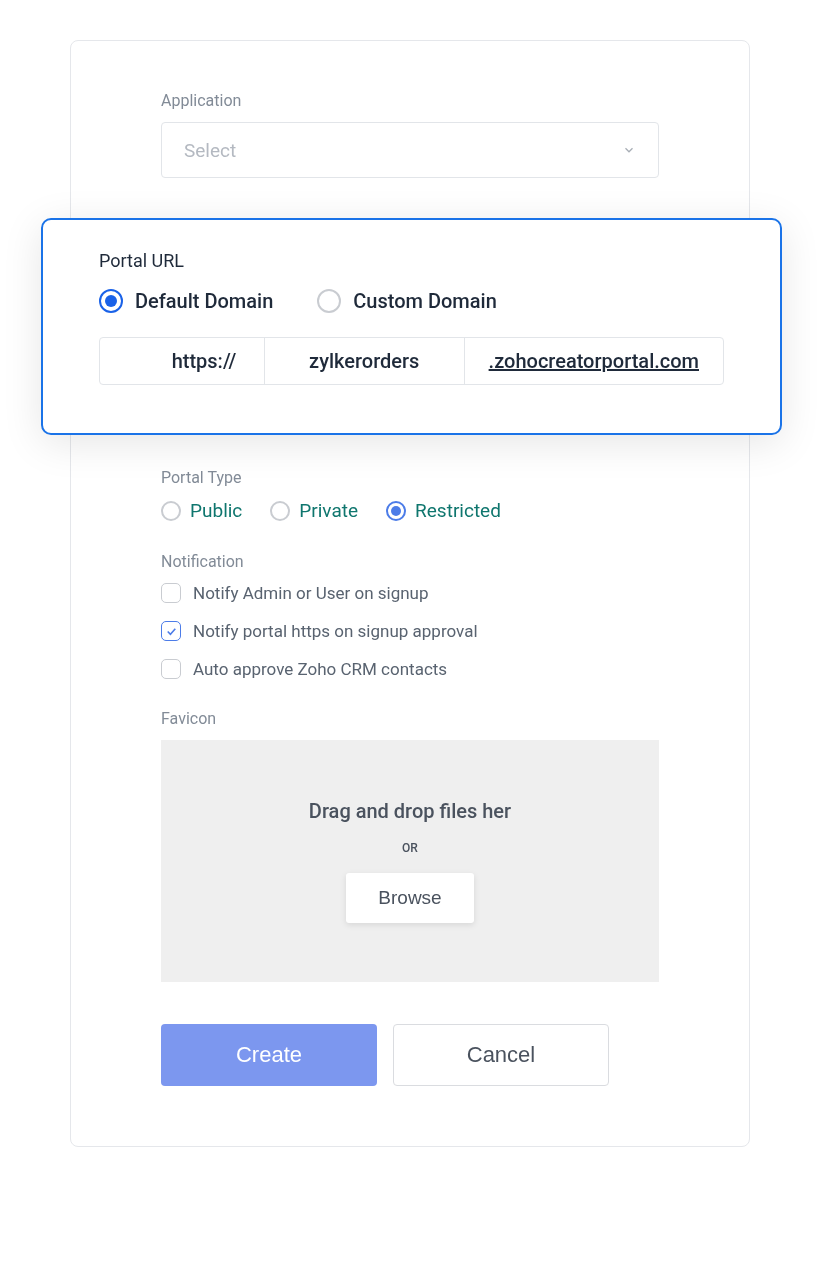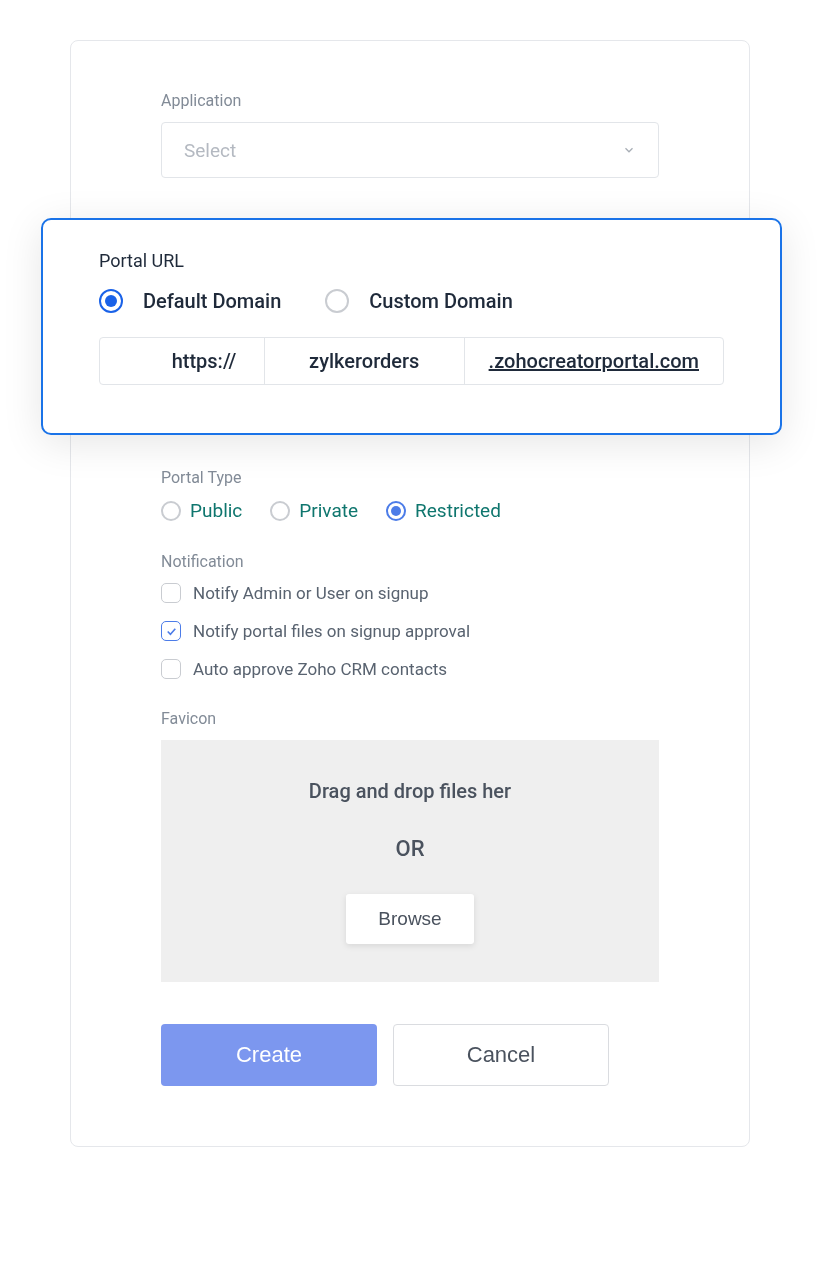--- a/index.html
+++ b/index.html
@@ -63,21 +63,21 @@
     margin-bottom: 18px;
   }
   .radio-row {
     display: flex;
     gap: 44px;
     margin-bottom: 24px;
   }
   .radio-item {
     display: flex;
     align-items: center;
-    gap: 20px;
+    gap: 12px;
     cursor: pointer;
   }
   .radio-outer {
     width: 24px;
     height: 24px;
     border: 2px solid #c9ccd1;
     border-radius: 50%;
     display: flex;
     align-items: center;
     justify-content: center;
@@ -181,29 +181,29 @@
   }
 
   .dropzone {
     background: #efefef;
     border-radius: 0;
     height: 242px;
     display: flex;
     flex-direction: column;
     align-items: center;
     justify-content: center;
-    gap: 33px;
+    gap: 18px;
   }
   .dz-text {
     font-size: 20px;
     color: #4a525e;
     font-weight: 500;
   }
   .dz-or {
-    font-size: 22px;
+    font-size: 12px;
     color: #4a525e;
     font-weight: 500;
   }
   .browse-btn {
     background: #fff;
     border: none;
     padding: 14px 32px;
     font-size: 19px;
     color: #4a525e;
     border-radius: 3px;
@@ -300,21 +300,21 @@
       <div class="check-item">
         <span class="check-box"></span>
         <span class="check-text">Notify Admin or User on signup</span>
       </div>
       <div class="check-item">
         <span class="check-box sel">
             <svg viewBox="0 0 24 24" fill="none" stroke="#4c7ce8" stroke-width="3">
               <polyline points="5 12 10 17 19 7"></polyline>
             </svg>
           </span>
-        <span class="check-text">Notify portal files on signup approval</span>
+        <span class="check-text">Notify portal https on signup approval</span>
       </div>
       <div class="check-item">
         <span class="check-box"></span>
         <span class="check-text">Auto approve Zoho CRM contacts</span>
       </div>
     </div>
   </div>
 
   <div class="section">
     <div class="label">Favicon</div>

